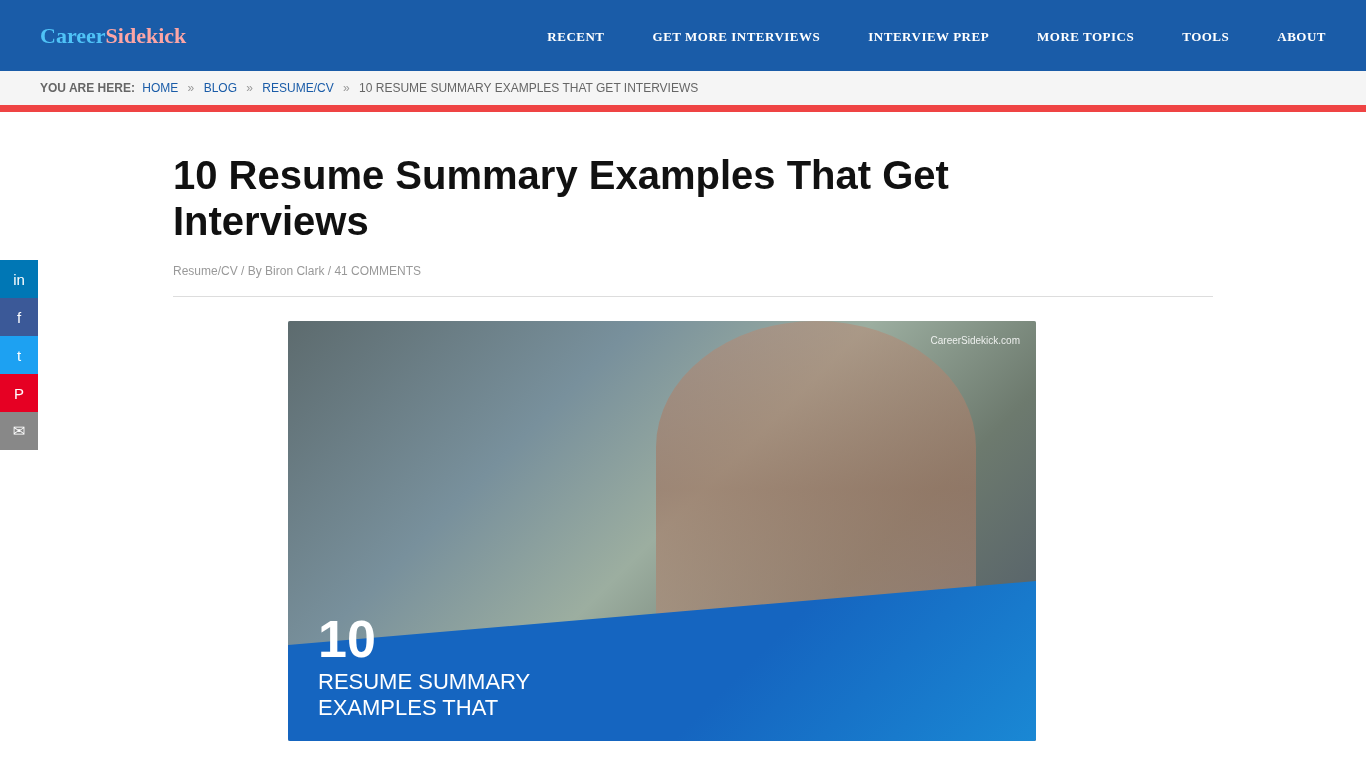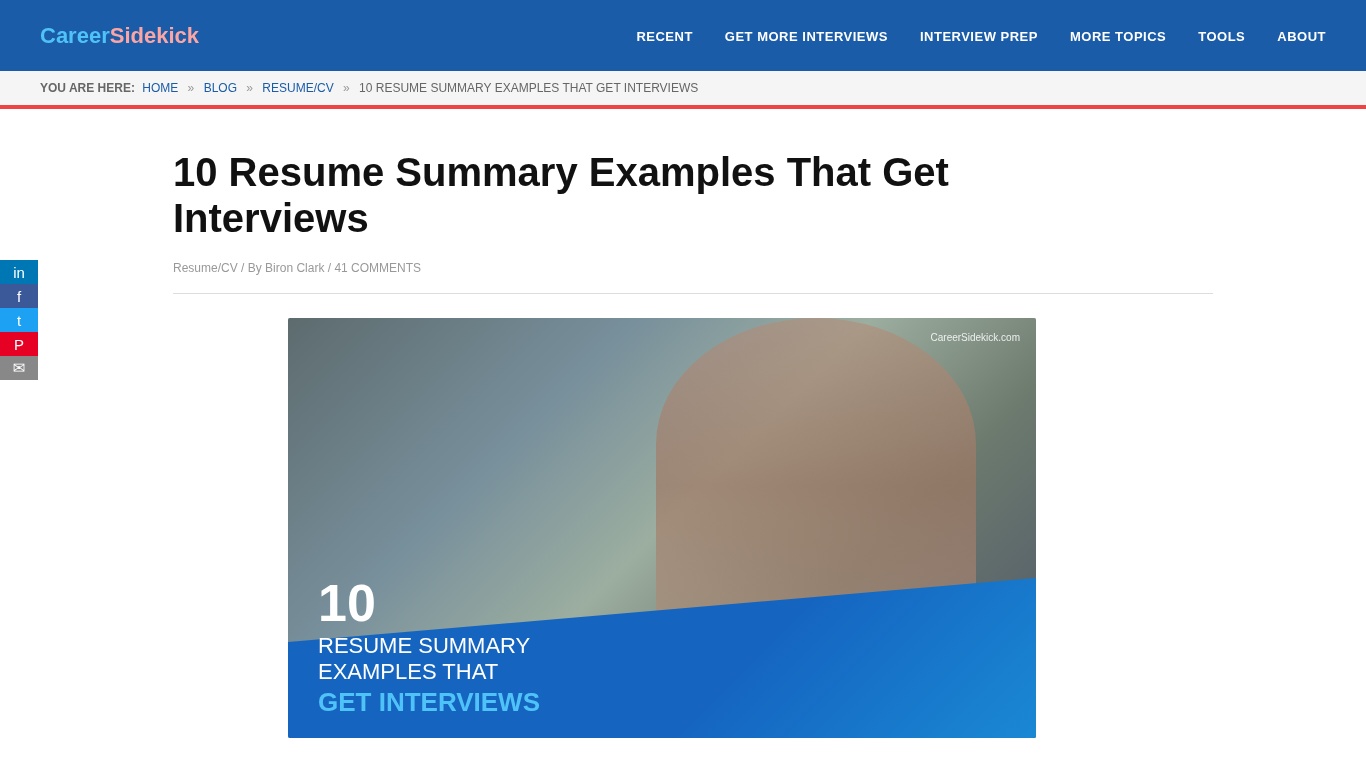--- a/index.html
+++ b/index.html
@@ -5,55 +5,56 @@
     * { margin: 0; padding: 0; box-sizing: border-box; }
     body { font-family: Arial, sans-serif; background: #fff; color: #333; }
 
     
     nav {
       background: #1a5ca8;
       height: 71px;
       display: flex;
       align-items: center;
       padding: 0 40px;
+      font-family: Liberation Serif, serif;
     }
     .nav-logo {
       display: flex;
       align-items: center;
       margin-right: auto;
       text-decoration: none;
     }
     .logo-career {
       color: #4fc3f7;
       font-size: 22px;
       font-weight: bold;
     }
     .logo-sidekick {
       color: #fca5a5;
       font-size: 22px;
       font-weight: bold;
     }
     .nav-links {
       display: flex;
-      gap: 32px;
+      gap: 48px;
       list-style: none;
     }
     .nav-links a {
       color: #fff;
       text-decoration: none;
       font-size: 13px;
       font-weight: 600;
       letter-spacing: 0.5px;
       text-transform: uppercase;
     }
 
     
     .breadcrumb {
       background: #f5f5f5;
-      border-bottom: 4px solid #ef4444;
+      border-bottom: 7px solid #ef4444;
       padding: 10px 40px;
       font-size: 12px;
       color: #666;
     }
     .breadcrumb a {
       color: #1a5ca8;
       text-decoration: none;
       text-transform: uppercase;
       font-size: 12px;
     }
@@ -75,21 +76,21 @@
     .social-sidebar {
       position: fixed;
       left: 0;
       top: 260px;
       display: flex;
       flex-direction: column;
       z-index: 100;
     }
     .social-btn {
       width: 38px;
-      height: 24px;
+      height: 38px;
       display: flex;
       align-items: center;
       justify-content: center;
       color: #fff;
       font-size: 15px;
       cursor: pointer;
       text-decoration: none;
     }
     .social-btn.linkedin { background: #0077b5; }
     .social-btn.facebook { background: #3b5998; }
@@ -286,20 +287,17 @@
 
   <div class="featured-image-wrap">
     <div class="photo-bg"></div>
     <div class="person-overlay"></div>
     <div class="image-banner"></div>
     <div class="banner-text">
       <span class="banner-num">10</span>
       <span class="banner-resume">RESUME SUMMARY</span>
       <span class="banner-examples">
         <span>EXAMPLES THAT</span>
-        <span class="banner-line2">
-          <span class="banner-get">GET INTERVIEWS</span>
-        </span>
       </span>
     </div>
     <span class="watermark">CareerSidekick.com</span>
   </div>
 </div>
 
 </body></html>

